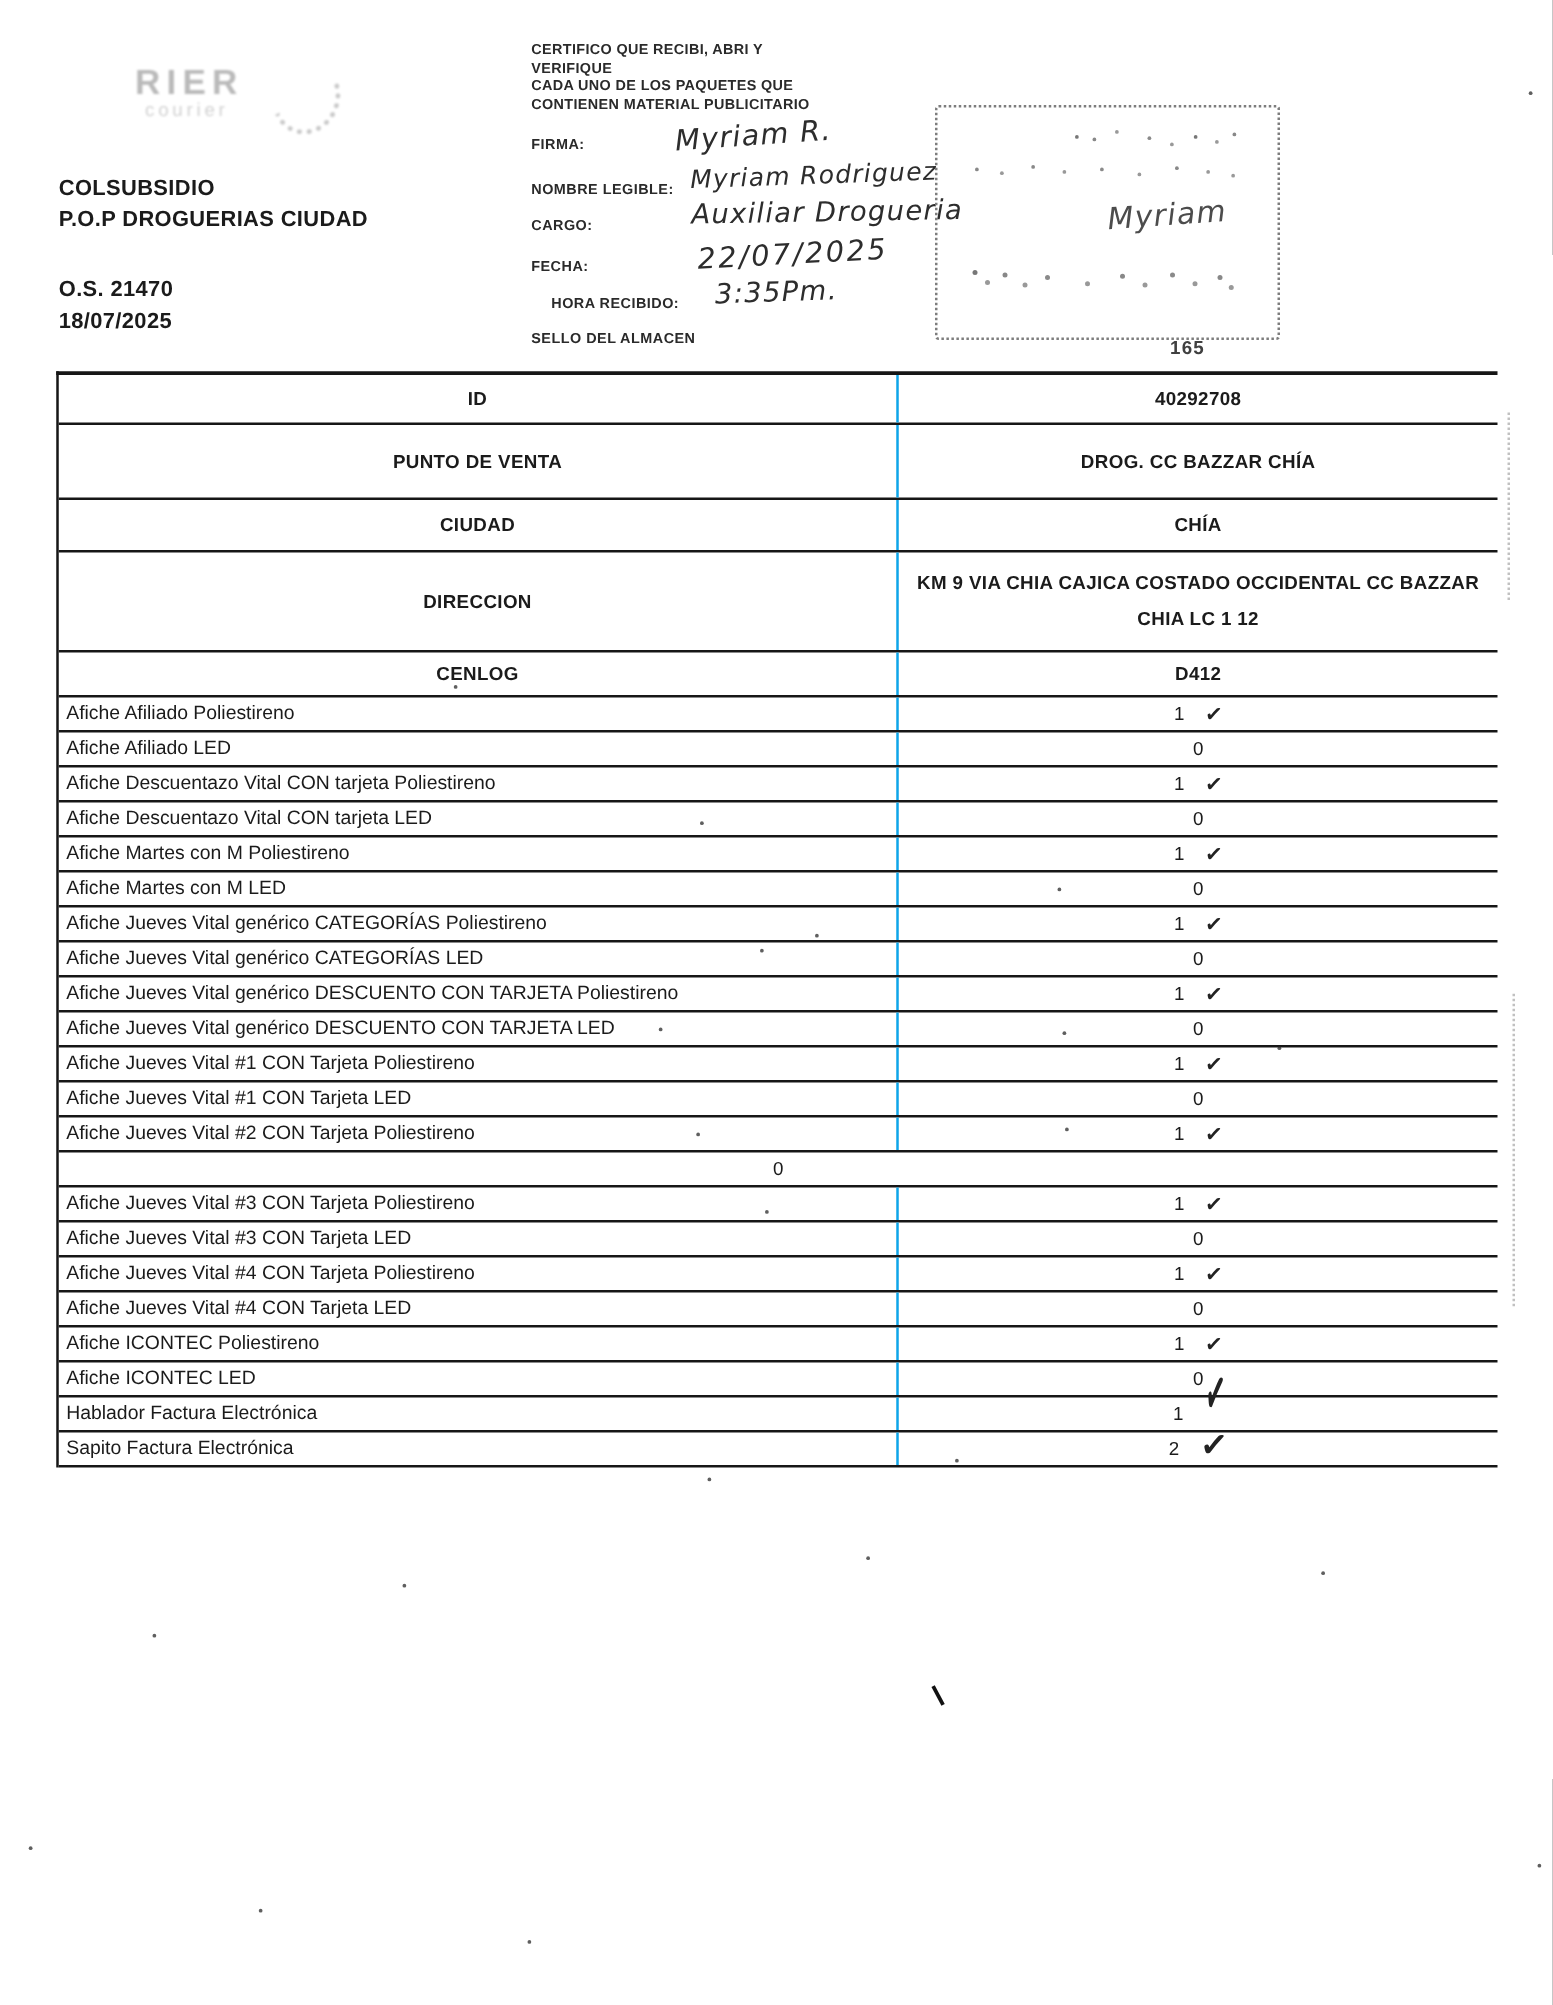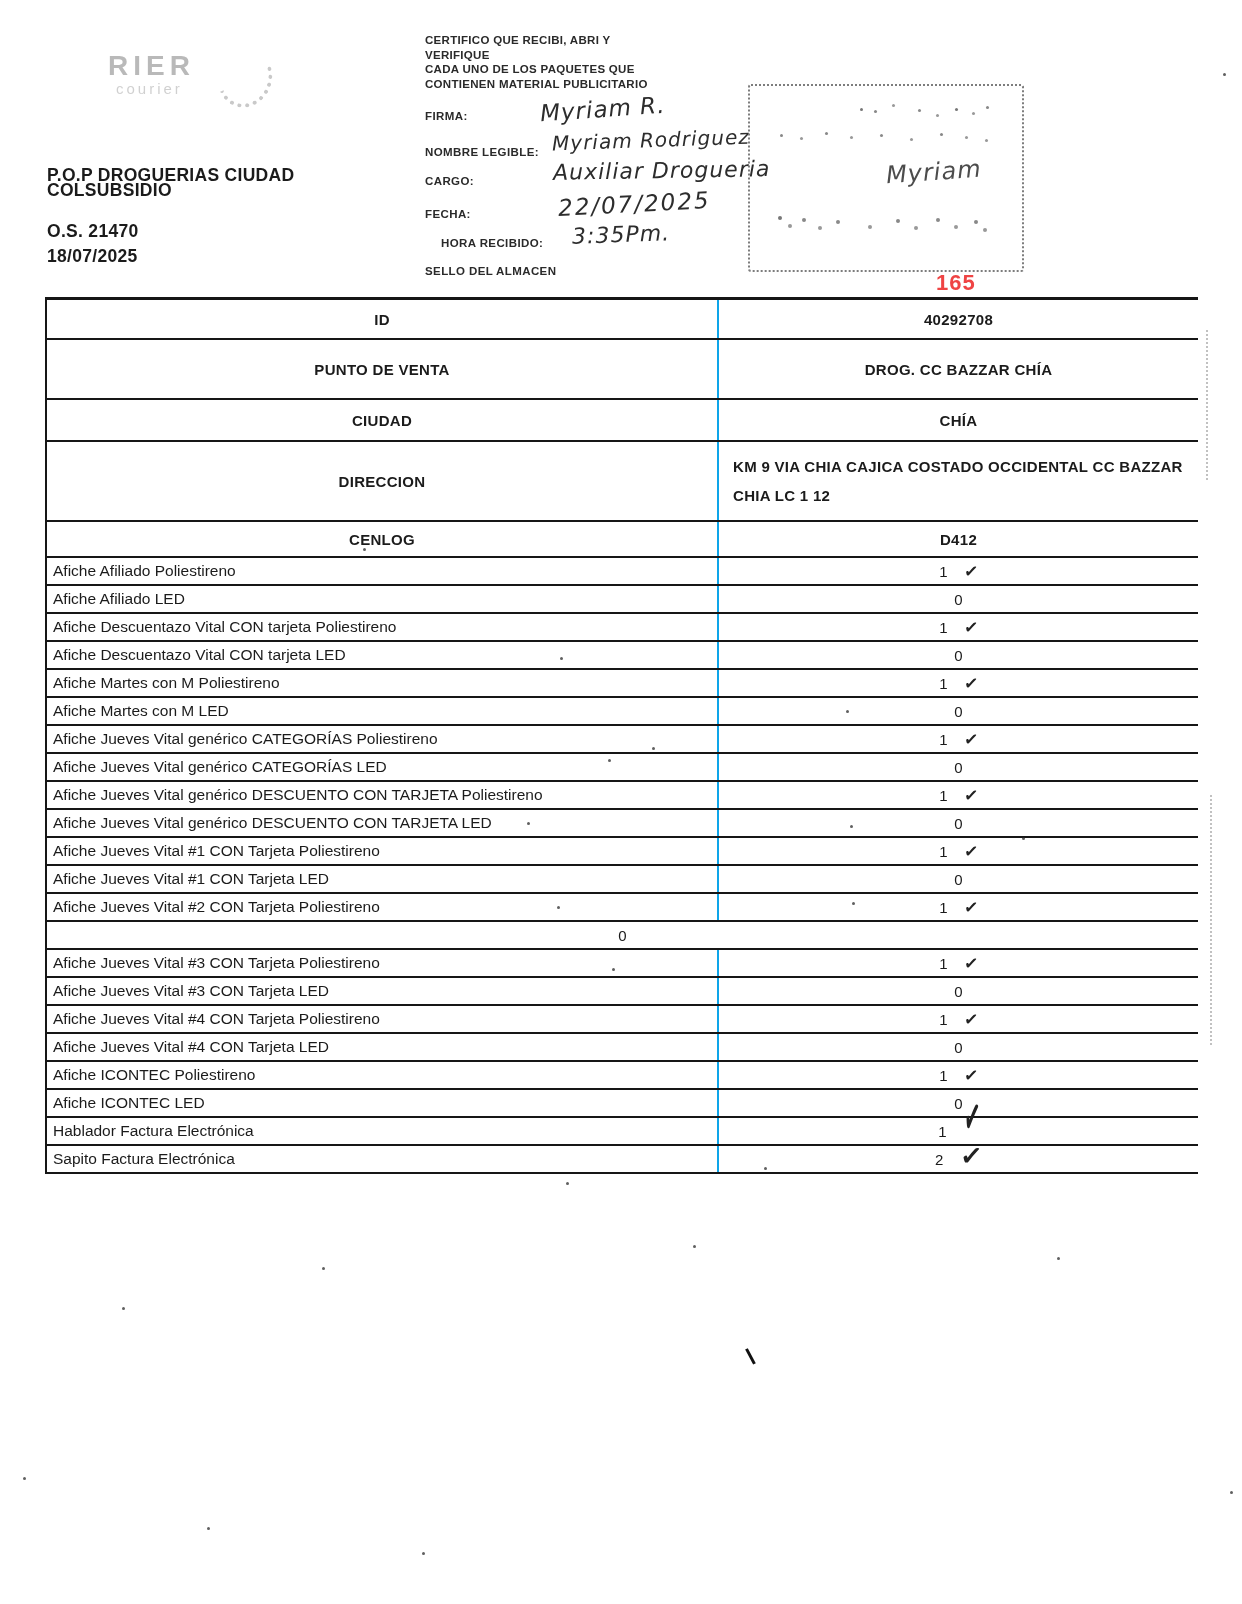--- a/index.html
+++ b/index.html
@@ -33,31 +33,31 @@
   
   .stamp-box{position:absolute;left:748px;top:84px;width:272px;height:184px;
         border:2px dotted #7d7d7d;border-radius:3px;}
   .stamp-smudge{position:absolute;border-radius:50%;}
   .sm1{left:110px;top:22px;width:3px;height:3px;background:#777;
        box-shadow:14px 2px #888,32px -4px #999,58px 1px #8a8a8a,76px 6px #999,95px 0 #777,112px 4px #999,126px -2px #888;}
   .sm2{left:30px;top:48px;width:3px;height:3px;background:#888;
        box-shadow:20px 3px #999,45px -2px #888,70px 2px #999,100px 0 #8a8a8a,130px 4px #999,160px -1px #888,185px 2px #999,205px 5px #999;}
   .sm3{left:28px;top:130px;width:4px;height:4px;background:#777;
        box-shadow:10px 8px #999,24px 2px #888,40px 10px #999,58px 4px #8a8a8a,90px 9px #999,118px 3px #888,136px 10px #999,158px 2px #8a8a8a,176px 9px #999,196px 4px #888,205px 12px #999;}
-  .stamp-number{position:absolute;left:936px;top:270px;font-size:22px;font-weight:bold;
-        letter-spacing:1px;color:#ef4444;}
+  .stamp-number{position:absolute;left:936px;top:270px;font-size:15px;font-weight:bold;
+        letter-spacing:1px;color:#404040;}
 
   
   .tbl{position:absolute;left:45px;top:297px;width:1153px;border-left:2px solid #161616;
         border-top:3px solid #161616;box-sizing:border-box;}
   .trow{display:flex;border-bottom:2.5px solid #161616;box-sizing:border-box;}
   .trow .c1{width:672px;border-right:2px solid #0ea5e9;box-sizing:border-box;
         display:flex;align-items:center;}
   .trow .c2{flex:1;display:flex;align-items:center;justify-content:center;
-        position:relative;}
+        text-align:center;position:relative;}
   .info .c1{justify-content:center;font-weight:bold;font-size:15px;letter-spacing:.3px;}
   .info .c2{font-weight:bold;font-size:15px;line-height:29px;padding:0 14px;letter-spacing:.3px;}
   .h40{height:40px;} .h48{height:60px;} .h42{height:42px;} .h80{height:80px;} .h36{height:36px;}
   .item{height:28px;font-size:15.5px;}
   .item .c1{padding-left:6px;}
   .item .c2{font-size:15px;}
   .qty{display:inline-block;}
   .check{display:inline-block;margin-left:16px;font-size:17px;font-weight:bold;color:#222;
         transform:rotate(6deg);line-height:1;}
   .check.tall{font-size:19px;transform:scaleY(2.5) rotate(10deg);transform-origin:60% 85%;position:relative;top:-4px;}
@@ -73,21 +73,21 @@
 <body>
 
 <div class="page">
 
   <div class="logo">
     <span class="logo-text">RIER</span>
     <span class="logo-sub">courier</span>
     <span class="logo-swoosh"></span>
   </div>
 
-  <div class="hl" style="top:140px;margin-top:40px;">COLSUBSIDIO</div>
+  <div class="hl" style="top:140px;">COLSUBSIDIO</div>
   <div class="hl" style="top:165px;">P.O.P DROGUERIAS CIUDAD</div>
   <div class="hl" style="top:221px;">O.S. 21470</div>
   <div class="hl" style="top:246px;">18/07/2025</div>
 
   <div class="cert-statement">
     <div>CERTIFICO QUE RECIBI, ABRI Y</div>
     <div>VERIFIQUE</div>
     <div>CADA  UNO DE LOS PAQUETES QUE</div>
     <div>CONTIENEN MATERIAL PUBLICITARIO</div>
   </div>

